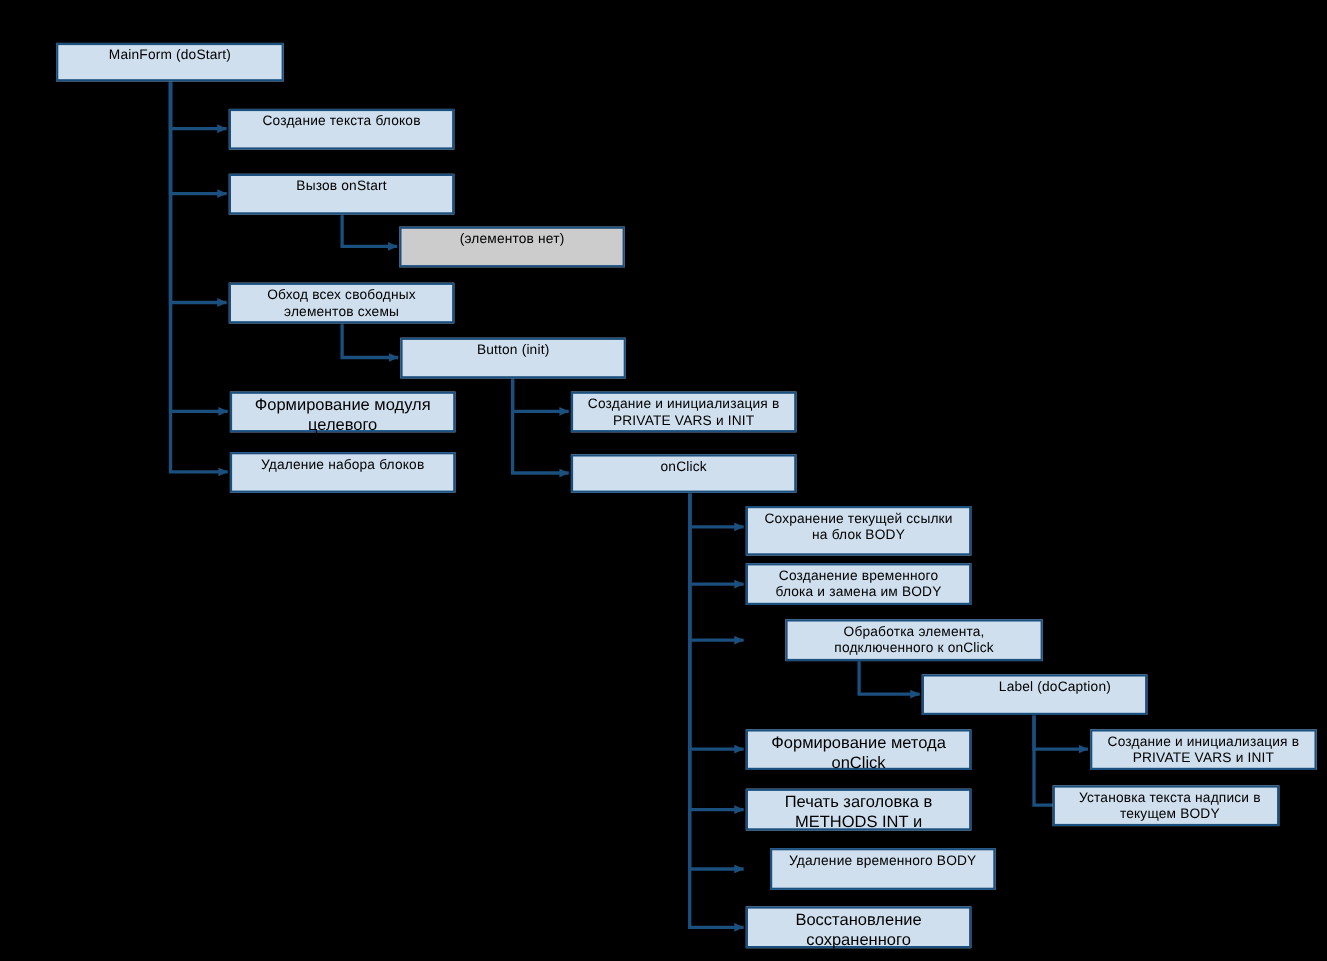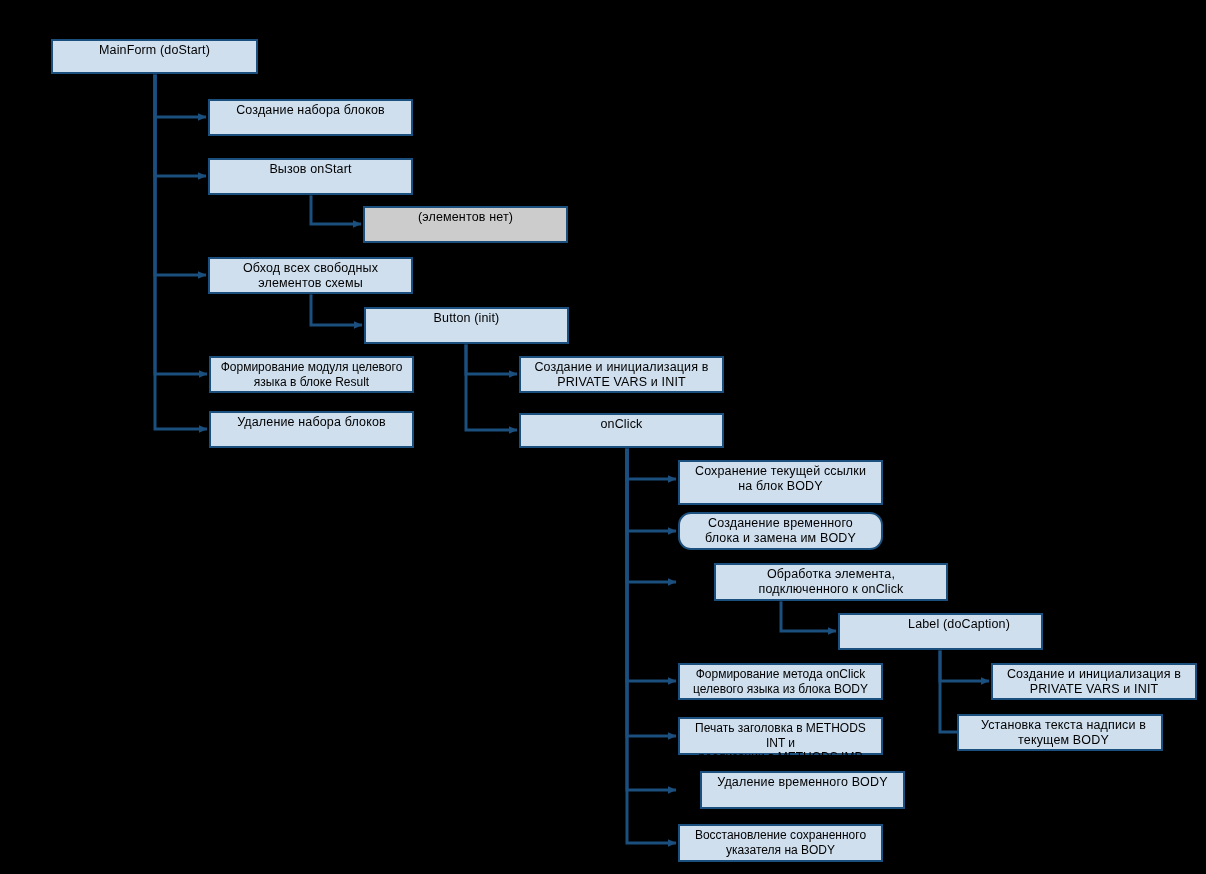--- a/index.html
+++ b/index.html
@@ -35,21 +35,21 @@
     line-height: 1.22;
     font-size: 12.5px;
     letter-spacing: 0.15px;
     padding: 2px 5px;
     box-shadow: 1px 1px 0 rgba(0,0,0,0.35);
   }
   .node.gray {
     background: #cccccc;
   }
   .node.small {
-    font-size: 12px;
+    font-size: 15px;
     letter-spacing: 0px;
   }
   .node .label {
     display: block;
     white-space: pre-line;
   }
 </style>
 </head>
 <body>
 
@@ -80,21 +80,21 @@
         <path d="M781,601 L781,631 L836,631" marker-end="url(#arrowhead)"></path>
         <path d="M940,650 L940,681 L989,681" marker-end="url(#arrowhead)"></path>
         <path d="M940,650 L940,732 L989,732" marker-end="url(#arrowhead)"></path>
       </g>
   </svg>
   <div id="node-layer">
       <div class="node" style="left: 51px; top: 39px; width: 207px; height: 35px;">
         <span class="label">MainForm (doStart)</span>
       </div>
       <div class="node" style="left: 208px; top: 99px; width: 205px; height: 37px;">
-        <span class="label">Создание набора блоков</span>
+        <span class="label">Создание текста блоков</span>
       </div>
       <div class="node" style="left: 208px; top: 158px; width: 205px; height: 37px;">
         <span class="label">Вызов onStart</span>
       </div>
       <div class="node gray" style="left: 363px; top: 206px; width: 205px; height: 37px;">
         <span class="label">(элементов нет)</span>
       </div>
       <div class="node" style="left: 208px; top: 257px; width: 205px; height: 37px;">
         <span class="label">Обход всех свободных
 элементов схемы</span>
@@ -113,21 +113,21 @@
         <span class="label">Создание и инициализация в
 PRIVATE VARS и INIT</span>
       </div>
       <div class="node" style="left: 519px; top: 413px; width: 205px; height: 35px;">
         <span class="label">onClick</span>
       </div>
       <div class="node" style="left: 678px; top: 460px; width: 205px; height: 45px;">
         <span class="label">Сохранение текущей ссылки
 на блок BODY</span>
       </div>
-      <div class="node" style="left: 678px; top: 512px; width: 205px; height: 38px; border-radius: 13px;">
+      <div class="node" style="left: 678px; top: 512px; width: 205px; height: 38px;">
         <span class="label">Созданение временного
 блока и замена им BODY</span>
       </div>
       <div class="node" style="left: 678px; top: 563px; width: 234px; height: 38px; margin-left: 36px;">
         <span class="label">Обработка элемента,
 подключенного к onClick</span>
       </div>
       <div class="node" style="left: 838px; top: 613px; width: 205px; height: 37px; padding-left: 42px;">
         <span class="label">Label (doCaption)</span>
       </div>

